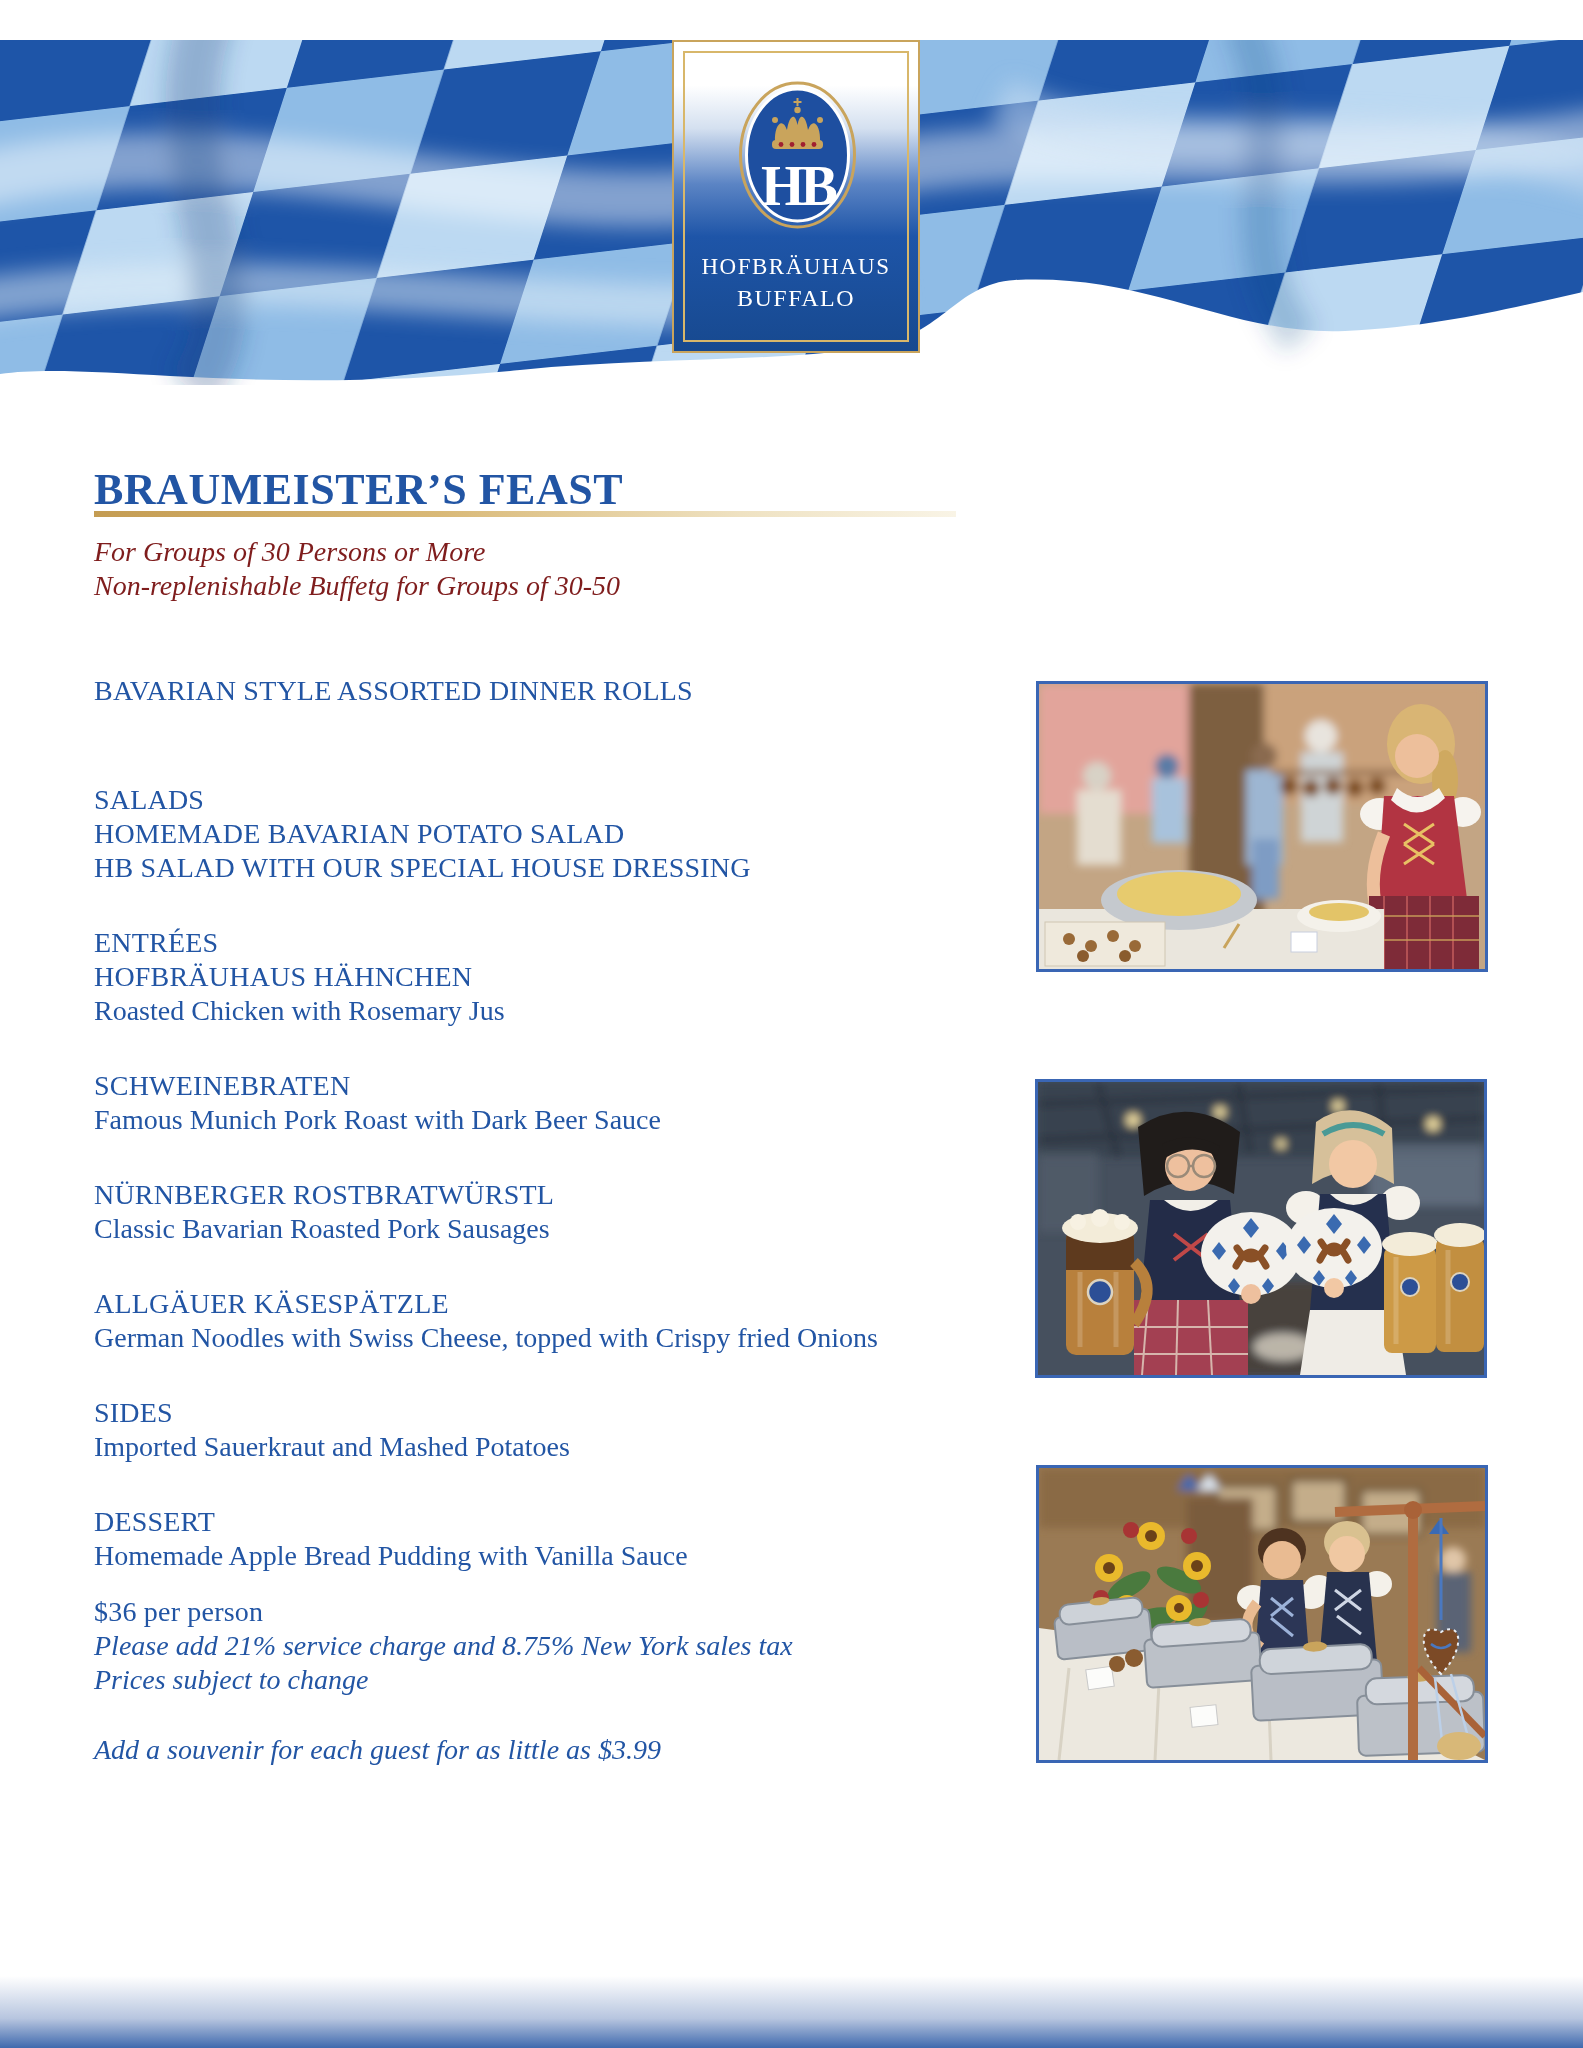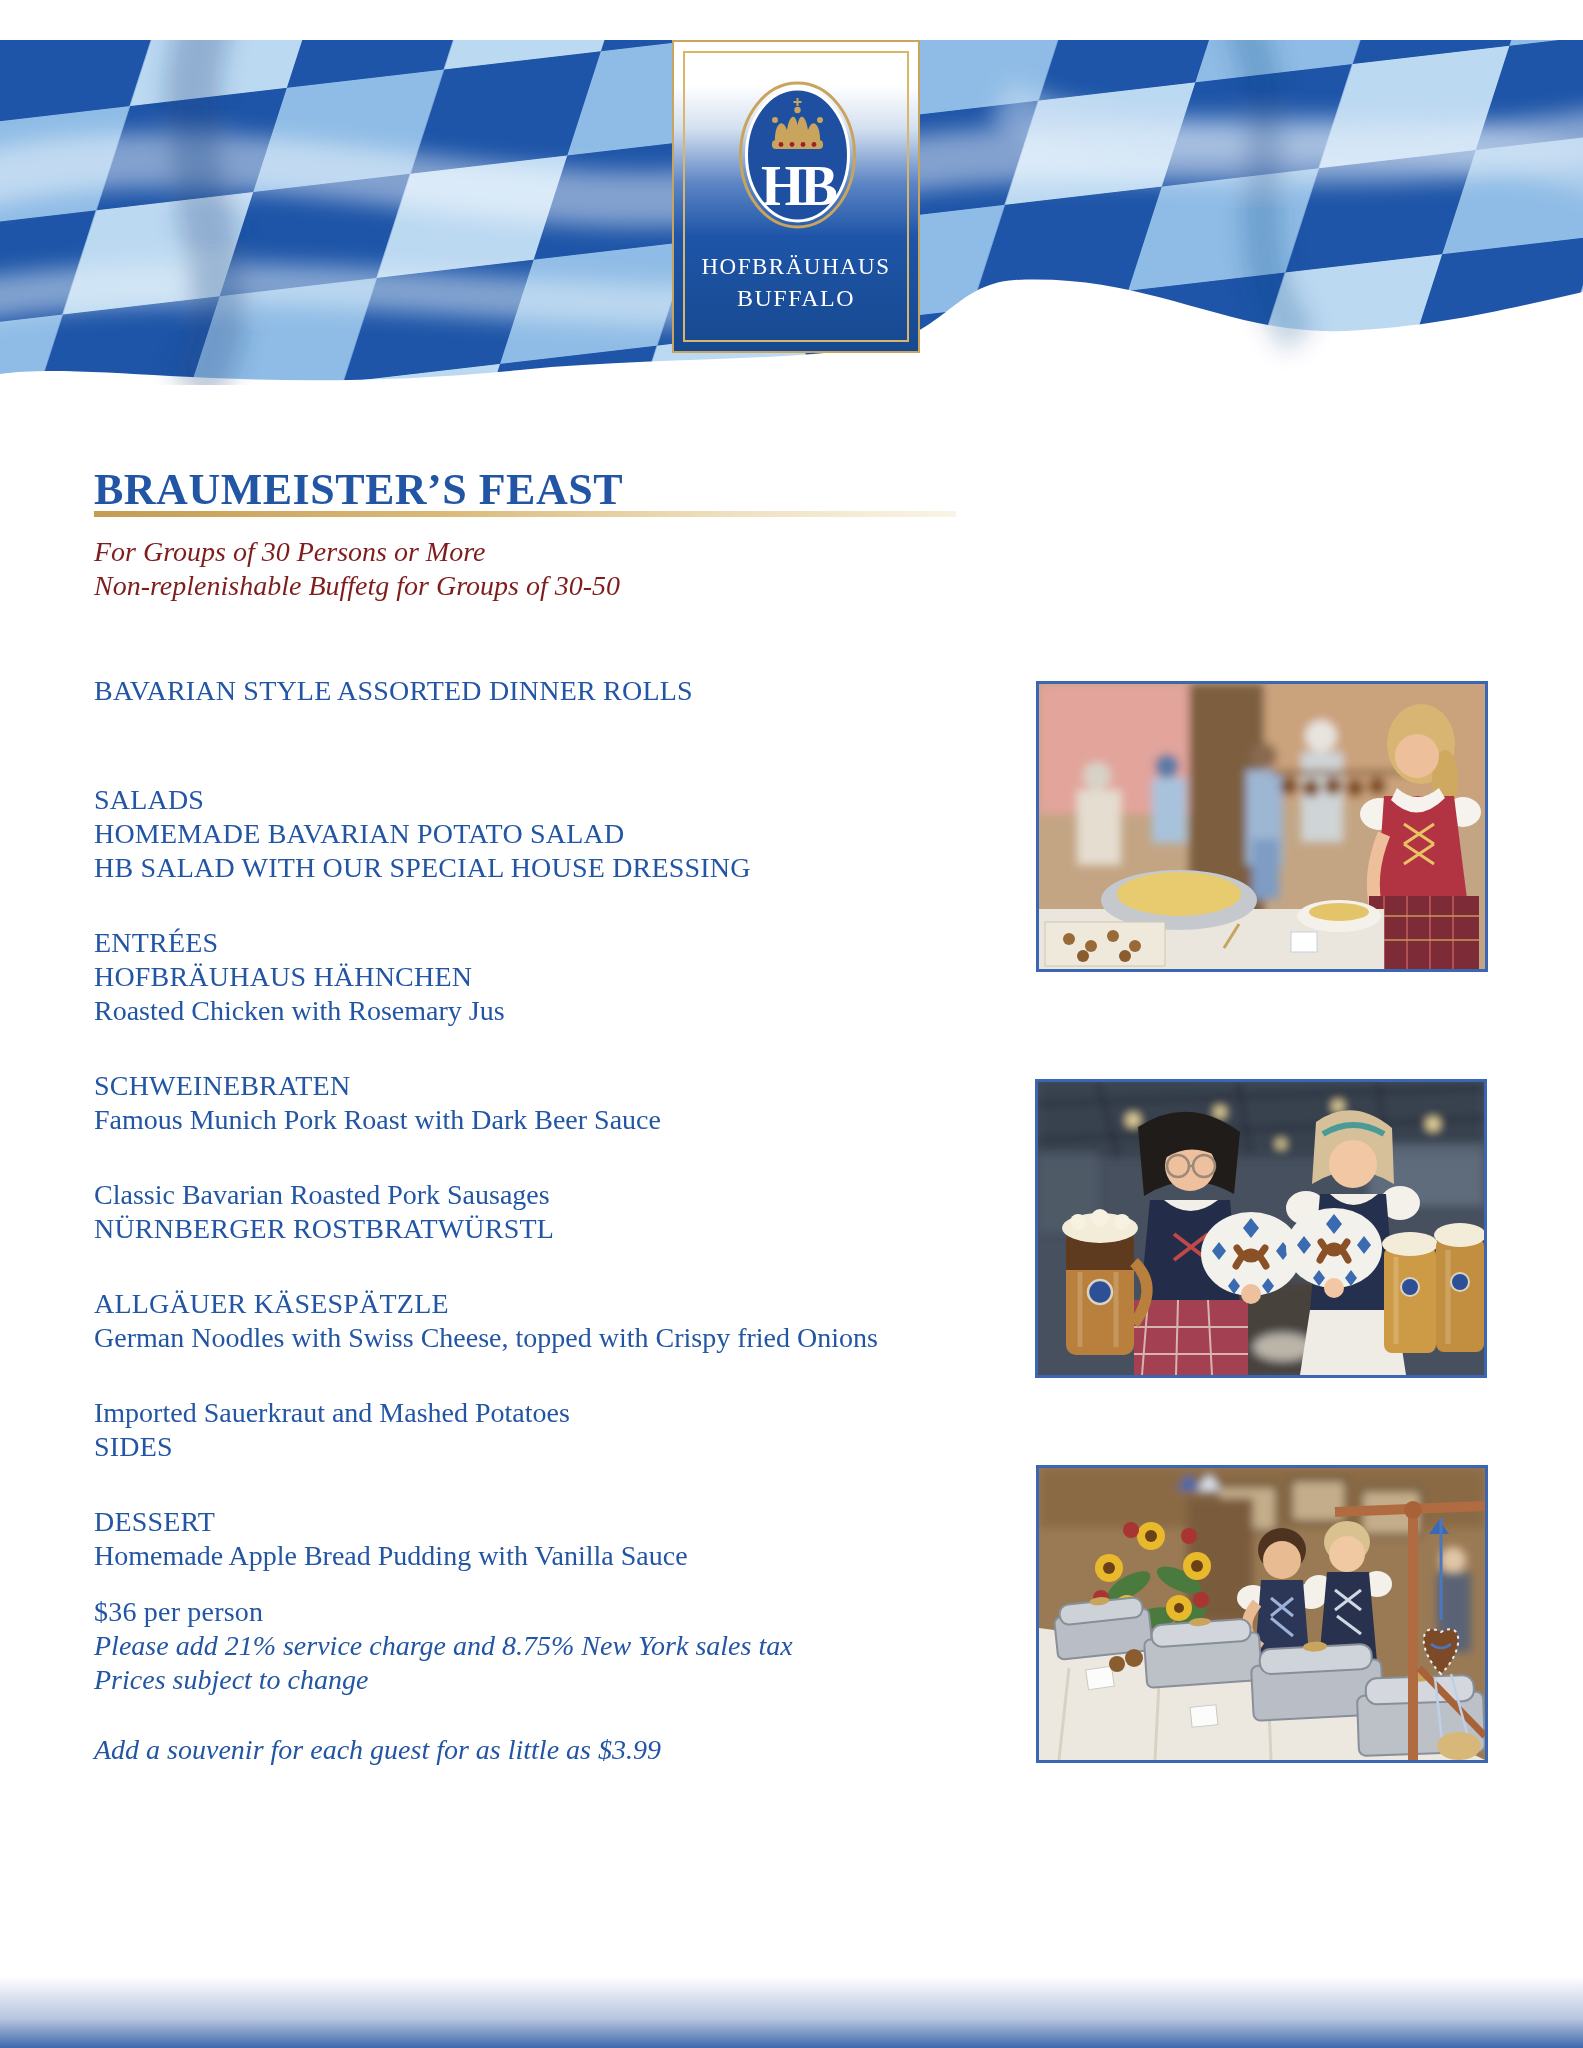--- a/index.html
+++ b/index.html
@@ -108,30 +108,30 @@
   <div class="abs sec" style="top:886px">
     <div class="mline bold">ENTRÉES</div>
     <div class="mline bold">HOFBRÄUHAUS HÄHNCHEN</div>
     <div class="mline">Roasted Chicken with Rosemary Jus</div>
   </div>
   <div class="abs sec" style="top:1029px">
     <div class="mline bold">SCHWEINEBRATEN</div>
     <div class="mline">Famous Munich Pork Roast with Dark Beer Sauce</div>
   </div>
   <div class="abs sec" style="top:1138px">
+    <div class="mline bold">NÜRNBERGER ROSTBRATWÜRSTL</div>
     <div class="mline">Classic Bavarian Roasted Pork Sausages</div>
-    <div class="mline bold">NÜRNBERGER ROSTBRATWÜRSTL</div>
   </div>
   <div class="abs sec" style="top:1247px">
     <div class="mline bold">ALLGÄUER KÄSESPÄTZLE</div>
     <div class="mline">German Noodles with Swiss Cheese, topped with Crispy fried Onions</div>
   </div>
   <div class="abs sec" style="top:1356px">
+    <div class="mline bold">SIDES</div>
     <div class="mline">Imported Sauerkraut and Mashed Potatoes</div>
-    <div class="mline bold">SIDES</div>
   </div>
   <div class="abs sec" style="top:1465px">
     <div class="mline bold">DESSERT</div>
     <div class="mline">Homemade Apple Bread Pudding with Vanilla Sauce</div>
   </div>
 
   <div class="abs sec" style="top:1555px">
     <div class="mline bold">$36 per person</div>
     <div class="mline italic">Please add 21% service charge and 8.75% New York sales tax</div>
     <div class="mline italic">Prices subject to change</div>

